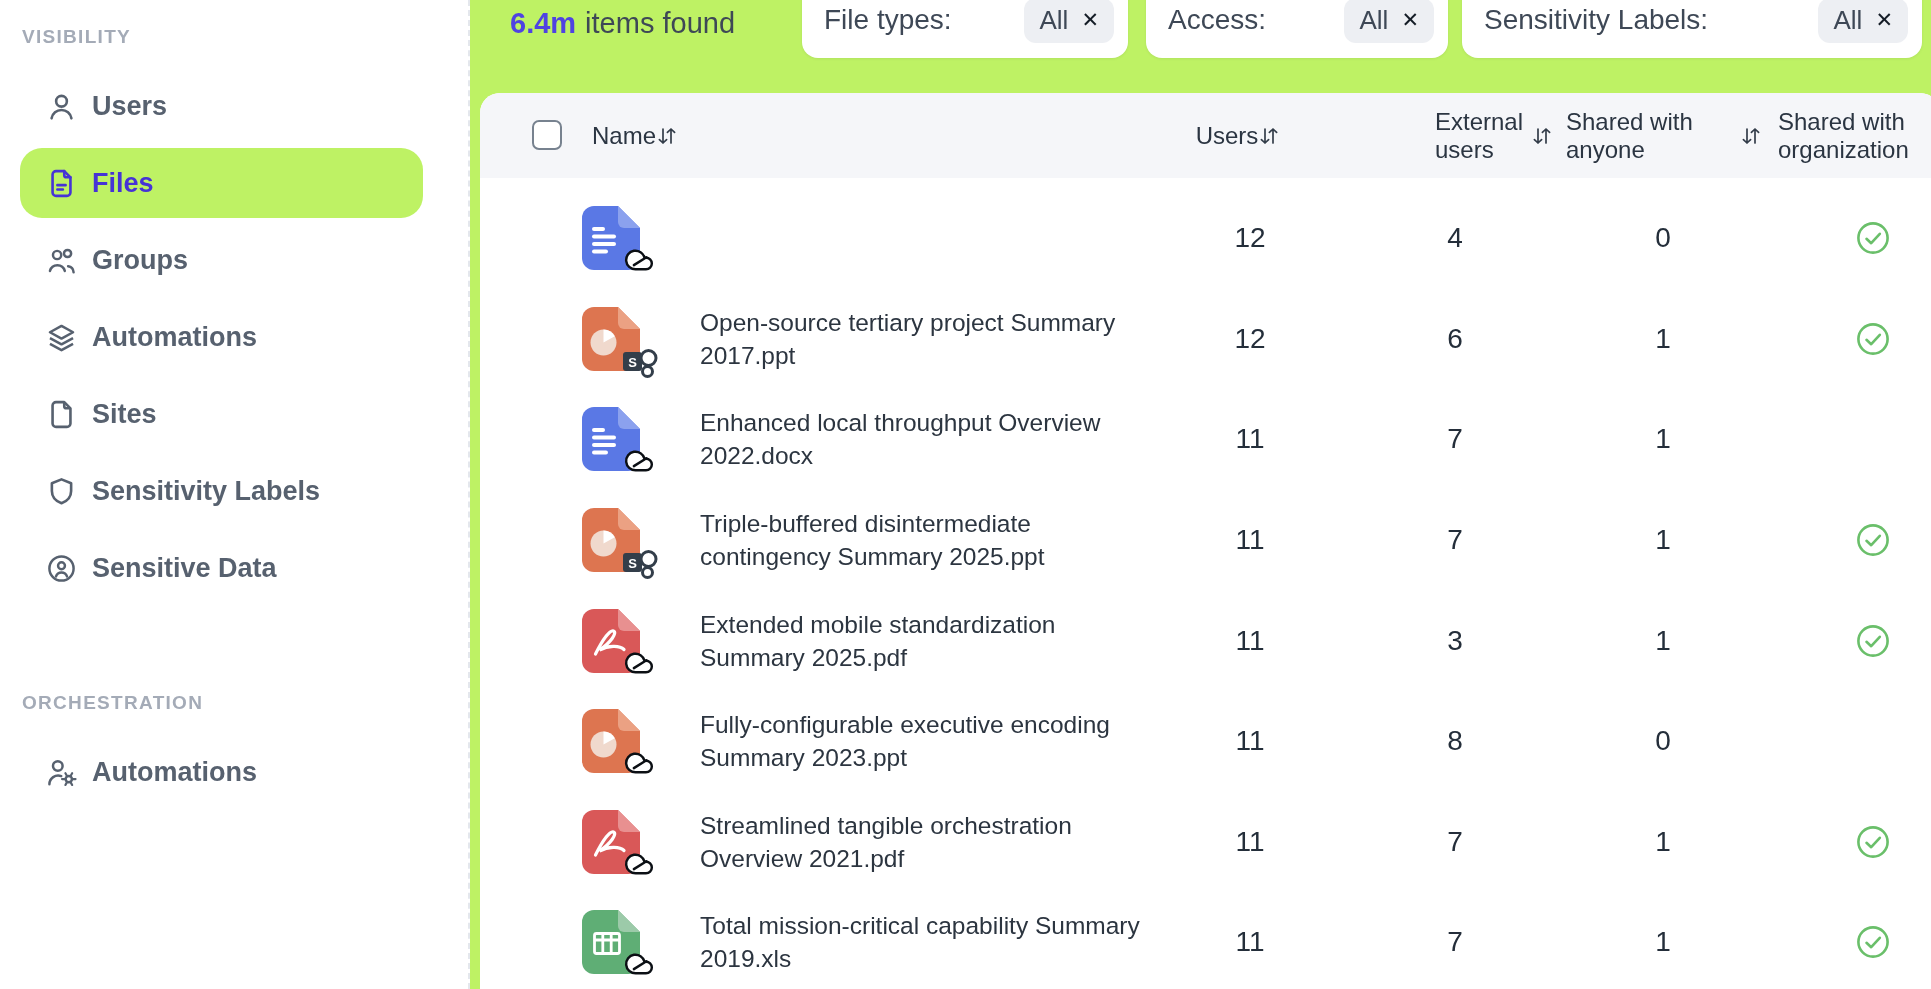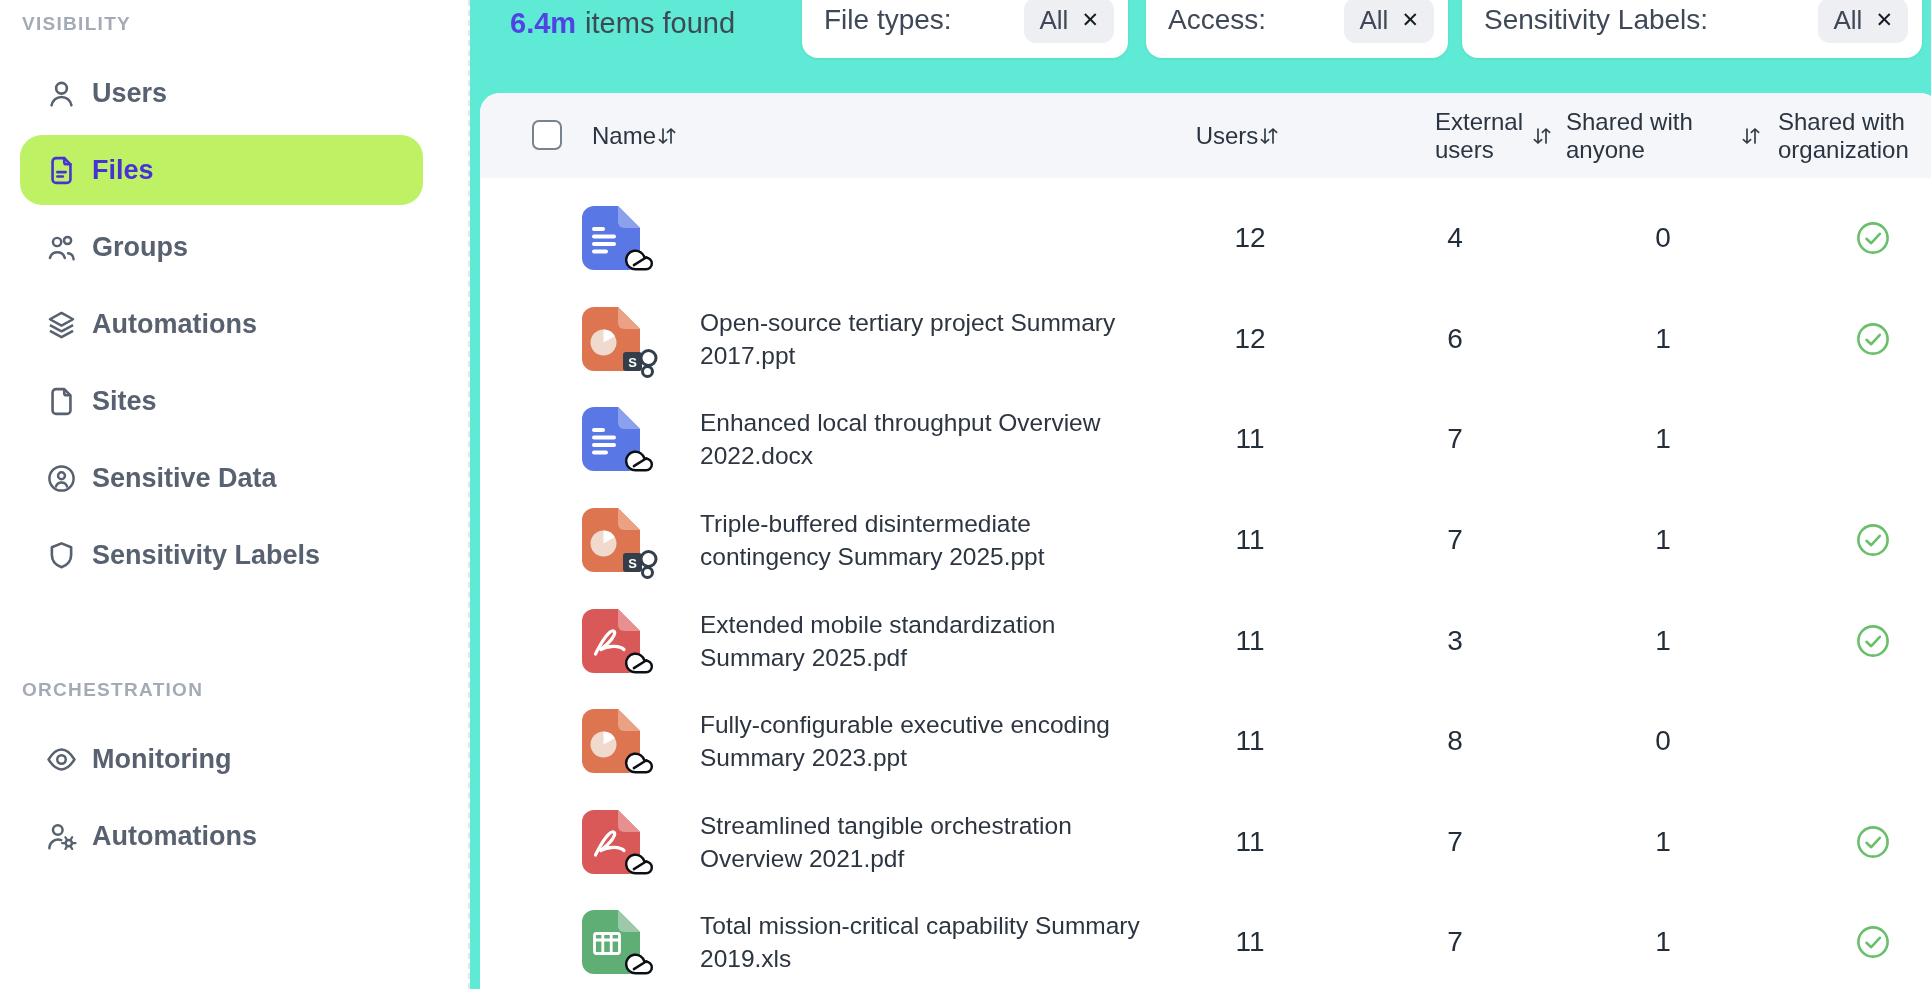--- a/index.html
+++ b/index.html
@@ -2,33 +2,33 @@
 <html><head>
 <meta charset="utf-8">
 <style>
   * { margin:0; padding:0; box-sizing:border-box; }
   html,body { width:1931px; height:989px; }
   body { font-family:"Liberation Sans","DejaVu Sans",sans-serif; background:#fff; overflow:hidden; }
   .app { position:relative; width:1931px; height:989px; overflow:hidden; }
 
   
   .sidebar { position:absolute; left:0; top:0; width:470px; height:989px; background:#fff;
-             border-right:2px dashed #e4e7ed; padding-top:12px; }
+             border-right:2px dashed #e4e7ed; padding-top:25px; }
   .section-label { padding-left:22px; font-size:19px; font-weight:700; letter-spacing:1.3px;
                    color:#a4abb7; line-height:24px; }
   .nav-section + .nav-section { margin-top:88px; }
   .nav-list { list-style:none; margin-top:22px; }
   .nav-item { display:flex; align-items:center; gap:14px; height:70px; margin:7px 45px 7px 20px;
               padding-left:25px; border-radius:22px; font-size:27px; font-weight:600; color:#57616f;
               cursor:pointer; }
   .nav-item.active { background:#bef264; color:#4633d6; }
   .nav-icon { width:33px; height:33px; flex:0 0 33px; }
 
   
-  .main { position:absolute; left:470px; top:0; width:1461px; height:989px; background:#5eead4; }
+  .main { position:absolute; left:470px; top:0; width:1461px; height:989px; background:#bef264; }
 
   .items-found { position:absolute; left:40px; top:0; height:46px; display:flex; align-items:center;
                  gap:9px; font-size:29px; }
   .items-count { color:#4f43e2; font-weight:600; }
   .items-label { color:#3e4856; font-weight:500; }
 
   .filter-card { position:absolute; top:-18px; height:76px; background:#fff; border-radius:16px;
                  box-shadow:0 1px 3px rgba(20,28,40,.07); display:flex; align-items:center;
                  justify-content:space-between; padding:0 14px 0 22px; font-size:28px; font-weight:500;
                  color:#3e4856; }
@@ -220,41 +220,35 @@
     <span class="nav-label">Automations</span>
   </li>
           <li class="nav-item">
     <svg class="nav-icon">
               <use href="#sym-page-icon"></use>
             </svg>
     <span class="nav-label">Sites</span>
   </li>
           <li class="nav-item">
     <svg class="nav-icon">
+              <use href="#sym-shield-icon"></use>
+            </svg>
+    <span class="nav-label">Sensitivity Labels</span>
+  </li>
+          <li class="nav-item">
+    <svg class="nav-icon">
               <use href="#sym-person-badge-icon"></use>
             </svg>
     <span class="nav-label">Sensitive Data</span>
-  </li>
-          <li class="nav-item">
-    <svg class="nav-icon">
-              <use href="#sym-shield-icon"></use>
-            </svg>
-    <span class="nav-label">Sensitivity Labels</span>
   </li>
         </ul>
   </div>
       <div class="nav-section">
     <div class="section-label">ORCHESTRATION</div>
     <ul class="nav-list">
-          <li class="nav-item">
-    <svg class="nav-icon">
-              <use href="#sym-eye-icon"></use>
-            </svg>
-    <span class="nav-label">Monitoring</span>
-  </li>
           <li class="nav-item">
     <svg class="nav-icon">
               <use href="#sym-user-gear-icon"></use>
             </svg>
     <span class="nav-label">Automations</span>
   </li>
         </ul>
   </div>
     </nav>
 

